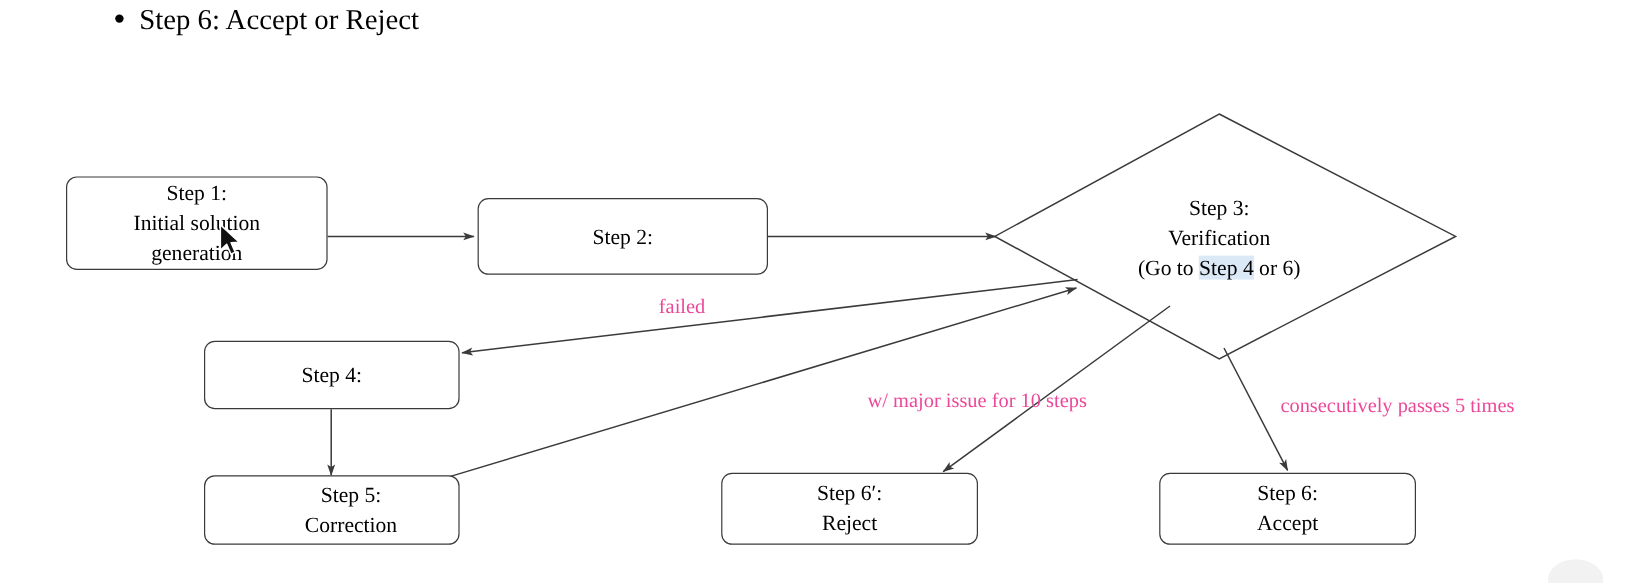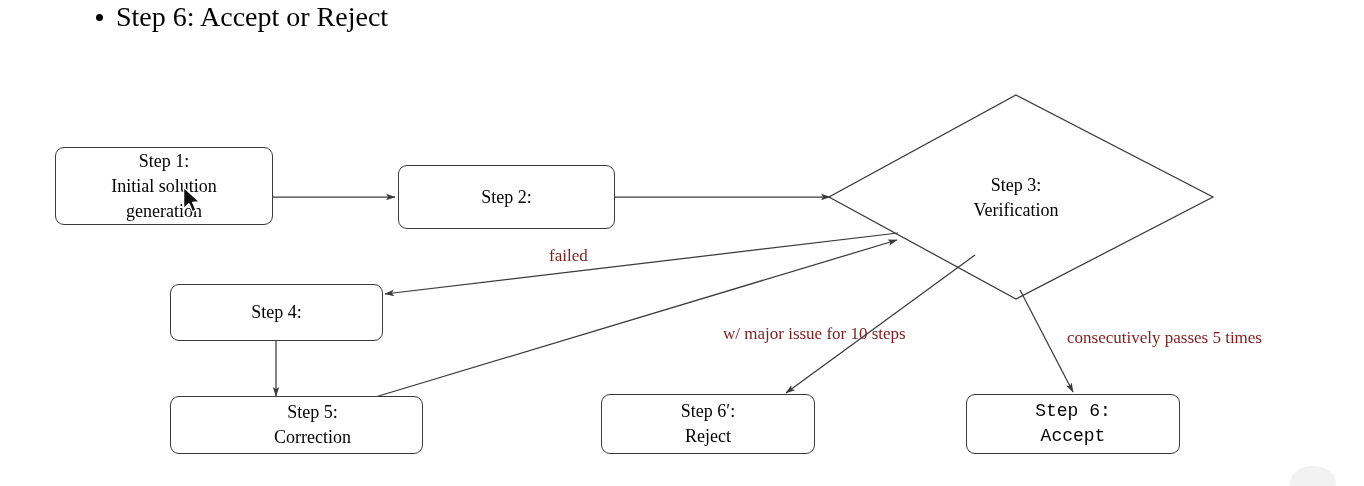--- a/index.html
+++ b/index.html
@@ -19,21 +19,21 @@
   }
 
   
   .bullet-line {
     position: absolute;
     left: 96px;
     top: 2px;
     display: flex;
     align-items: baseline;
     gap: 13px;
-    font-size: 28px;
+    font-size: 24px;
     line-height: 30px;
     white-space: nowrap;
   }
   .bullet-dot {
     display: inline-block;
     width: 7px;
     height: 7px;
     border-radius: 50%;
     background: #000;
     position: relative;
@@ -79,21 +79,21 @@
     background: #f9c9c9;
     padding: 0 2px;
   }
   .hl-blue {
     background: #dbe8f6;
   }
 
   
   .edge-label {
     position: absolute;
-    color: #7f1d1d;
+    color: #ec4899;
     font-size: 17px;
     line-height: 22px;
     white-space: nowrap;
   }
 
   
   .cursor {
     position: absolute;
     width: 22px;
     height: 30px;
@@ -145,44 +145,45 @@
     <polygon points="1016,95 1213,197 1016,299 829,197"></polygon>
   </g>
 </svg>
 
 <div class="node box" style="left:55px; top:147px; width:218px; height:78px;">
   <span class="node-line">Step 1:</span>
   <span class="node-line">Initial solution</span>
   <span class="node-line">generation</span>
 </div>
 
-<div class="node box" style="left:398px; top:165px; width:217px; height:64px;gap:11px;">
+<div class="node box" style="left:398px; top:165px; width:242px; height:64px;gap:11px;">
   <span class="node-line">Step 2:</span>
 </div>
 
 <div class="node diamond" style="left:880px; top:158px; width:272px; height:80px;">
   <span class="node-line">Step 3:</span>
   <span class="node-line">Verification</span>
+  <span class="node-line">(Go to <span class="hl-blue">Step 4</span> or 6)</span>
 </div>
 
 <div class="node box" style="left:170px; top:284px; width:213px; height:57px;align-items:center;">
   <span class="node-line">Step 4:</span>
 </div>
 
-<div class="node box" style="left:170px; top:396px; width:253px; height:58px;padding-left:32px;">
+<div class="node box" style="left:170px; top:396px; width:213px; height:58px;padding-left:32px;">
   <span class="node-line">Step 5:</span>
   <span class="node-line">Correction</span>
 </div>
 
 <div class="node box" style="left:601px; top:394px; width:214px; height:60px;">
   <span class="node-line">Step 6′:</span>
   <span class="node-line">Reject</span>
 </div>
 
-<div class="node box" style="left:966px; top:394px; width:214px; height:60px;font-family:Liberation Mono, monospace;">
+<div class="node box" style="left:966px; top:394px; width:214px; height:60px;">
   <span class="node-line">Step 6:</span>
   <span class="node-line">Accept</span>
 </div>
 
 <div class="edge-label" style="left:549px; top:245px;">failed</div>
 
 <div class="edge-label" style="left:723px; top:311px;margin-top:12px;">w/ major issue for 10 steps</div>
 
 <div class="edge-label" style="left:1067px; top:327px;">consecutively passes 5 times</div>
 

